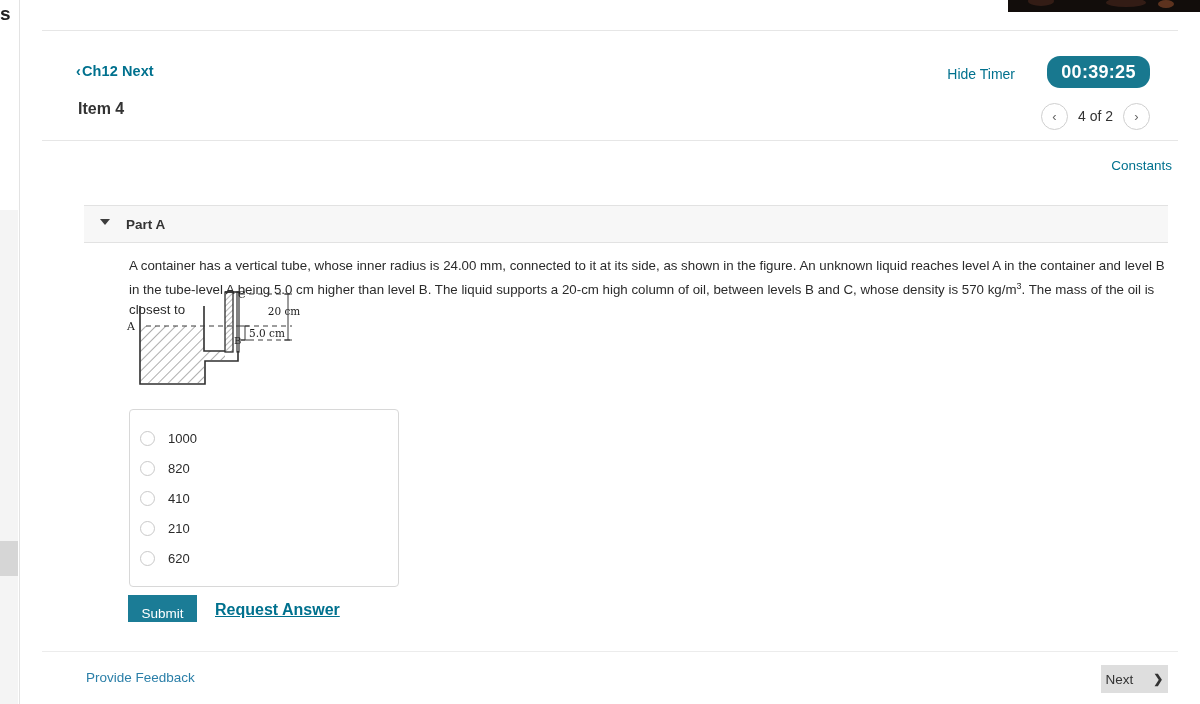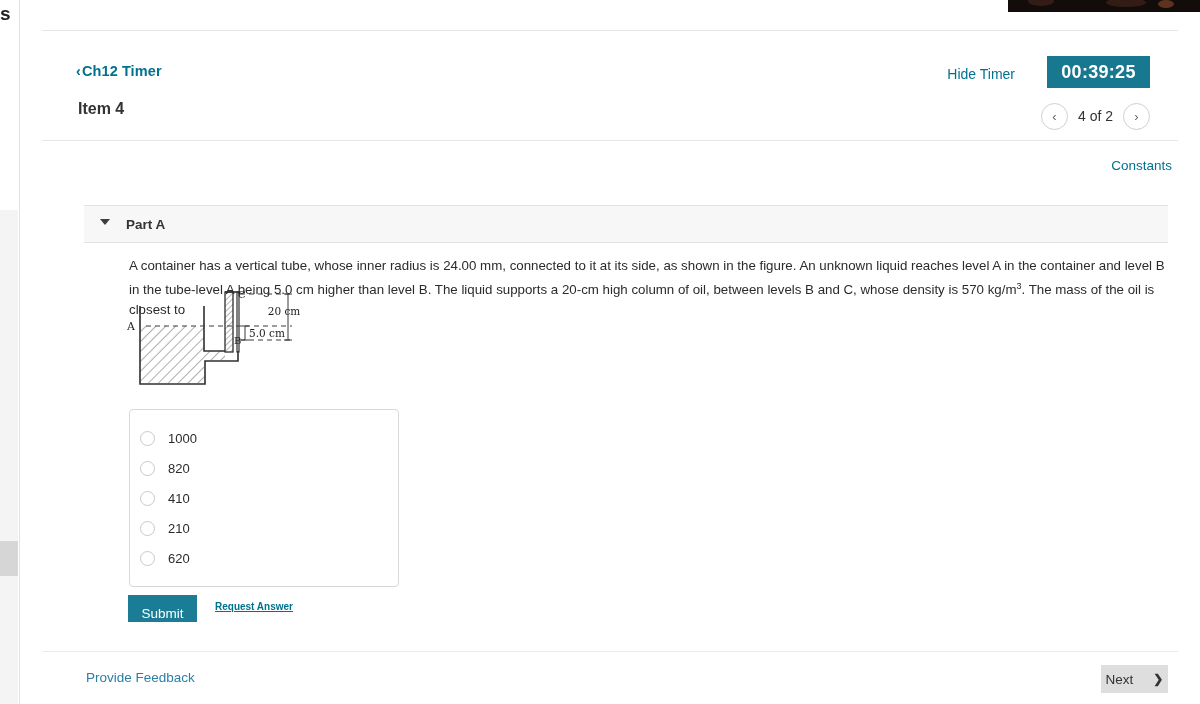--- a/index.html
+++ b/index.html
@@ -132,20 +132,21 @@
     right: 28px; top: 0px;
     width: 103px; height: 32px;
     background: #18788f;
     color: #ffffff;
     font-size: 18px;
     font-weight: bold;
     letter-spacing: .3px;
     display: flex;
     align-items: center;
     justify-content: center;
+    border-radius: 13px;
   }
   .pager {
     position: absolute;
     right: 28px; top: 46px;
     height: 28px;
     display: flex;
     align-items: center;
     gap: 10px;
   }
   .pager-btn {
@@ -266,21 +267,21 @@
     color: #fff;
     border: none;
     font-size: 13.5px;
     font-family: "Liberation Sans", sans-serif;
     cursor: pointer;
     padding: 11px;
   }
   .request-answer {
     position: absolute;
     left: 195px; top: 601px;
-    font-size: 10px;
+    font-size: 16px;
     font-weight: bold;
     color: #00718e;
     text-decoration: underline;
   }
 
   
   .footer-rule {
     position: absolute;
     left: 22px; top: 651px;
     width: 1136px; height: 1px;
@@ -321,21 +322,21 @@
     </div>
   </div>
   <div class="rail-divider"></div>
 
   <div class="page">
 
     <div class="crumb-rule"></div>
 
     <div class="assign-head">
       <div class="back-link">
-        <span class="chev">‹</span><span>Ch12 Timer</span>
+        <span class="chev">‹</span><span>Ch12 Next</span>
       </div>
       <div class="item-title">Item 4</div>
 
       <div class="hide-timer">Hide Timer</div>
       <div class="timer-chip">00:39:25</div>
 
       <div class="pager">
         <div class="pager-btn">‹</div>
         <div class="pager-count">4 of 2</div>
         <div class="pager-btn">›</div>

